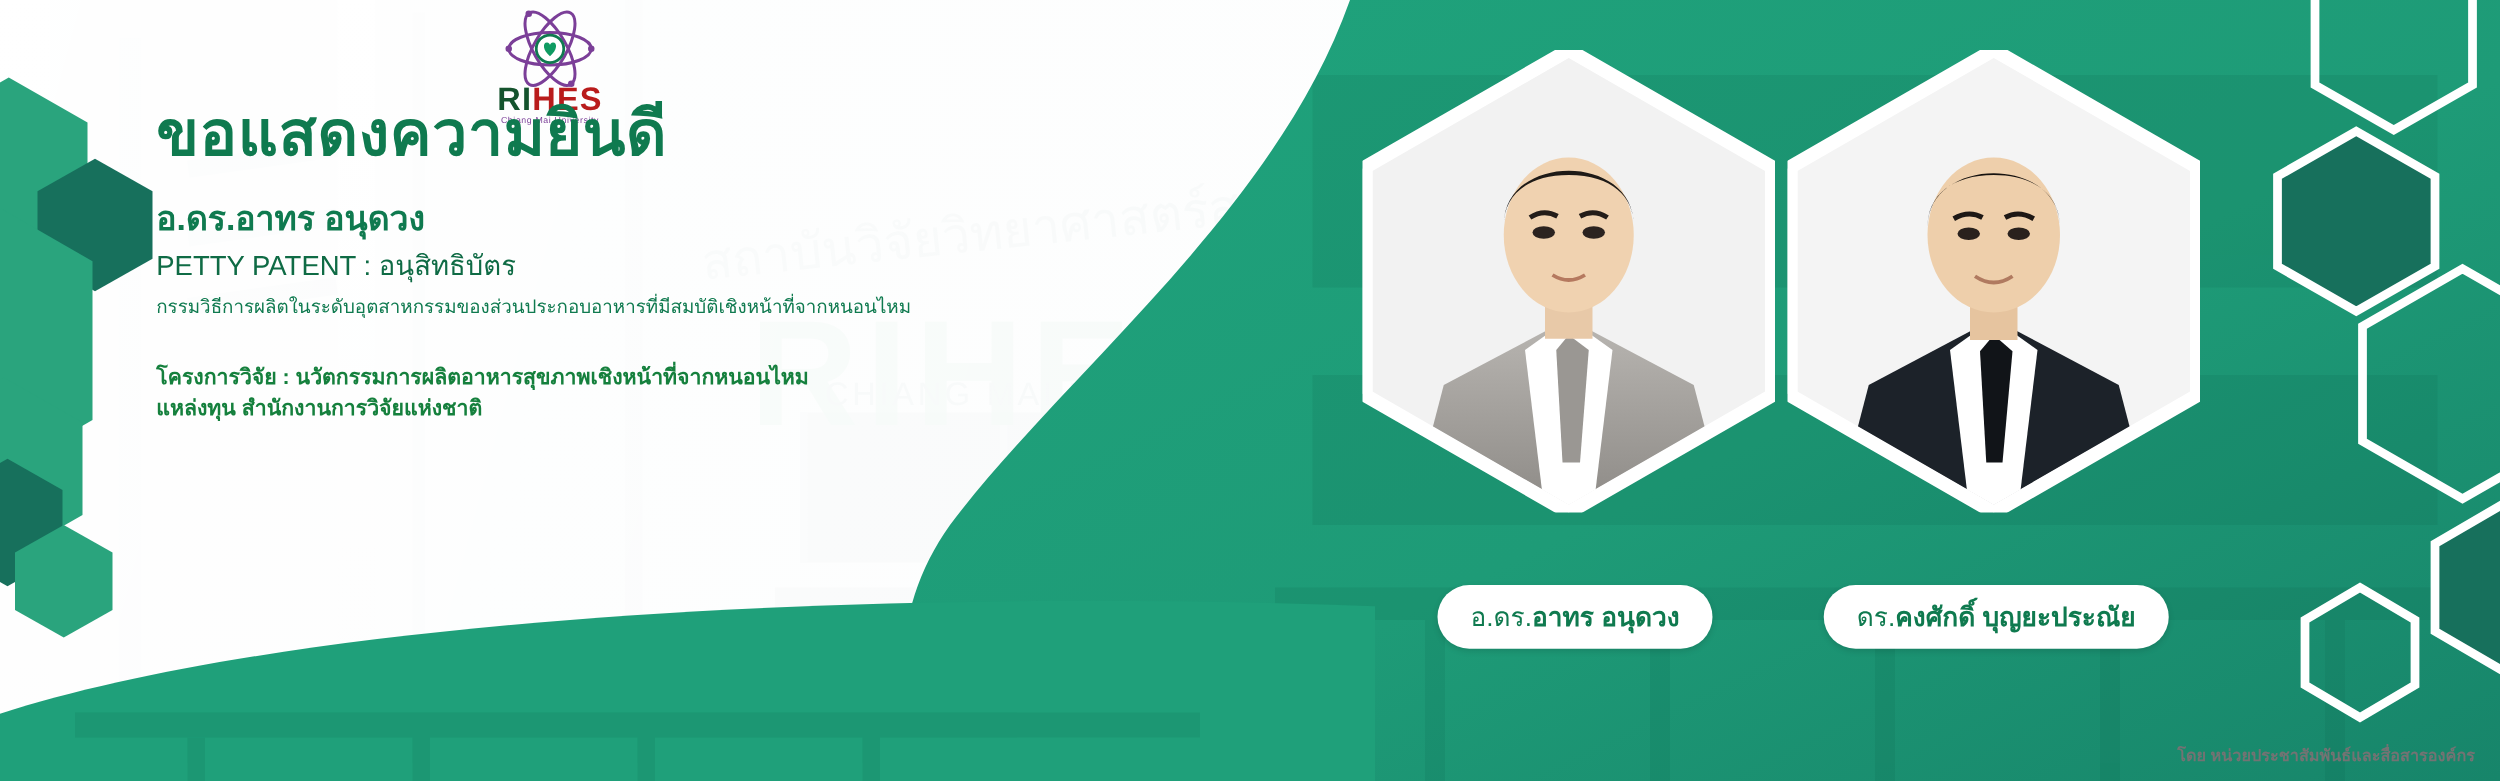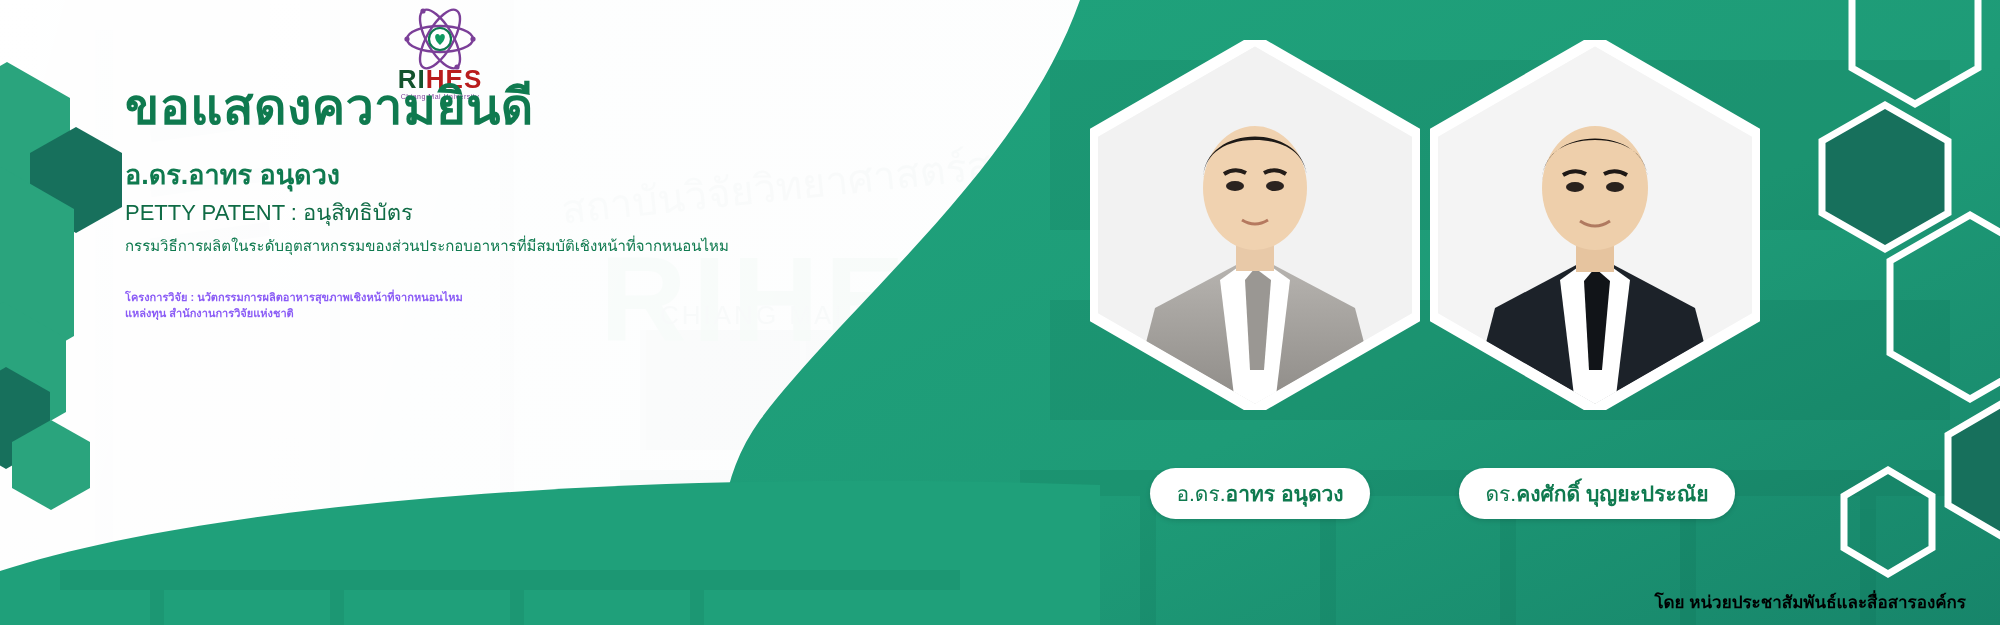--- a/index.html
+++ b/index.html
@@ -88,21 +88,21 @@
     font-size:27px;color:#1a9b6c;margin:0 0 34px 0;line-height:1.3;
   }
   .name-2 b{color:#0f7a4f;font-weight:bold;}
   .patent-title{
     font-size:22px;color:#0f6b45;margin:0 0 8px 0;line-height:1.3;
   }
   .patent-desc{
     font-size:15px;color:#0f7a4f;margin:0 0 34px 0;line-height:1.4;
   }
   .project-line{
-    font-size:11px;font-weight:bold;color:#8b5cf6;margin:0;line-height:1.45;
+    font-size:17px;font-weight:bold;color:#15803d;margin:0;line-height:1.45;
   }
 
   
   .portrait{position:absolute;}
   .portrait .frame{display:block;}
 
   
   .badge{position:absolute;text-align:center;}
   .badge .name-pill{
     background:#ffffff;border-radius:28px;
@@ -113,22 +113,22 @@
   }
   .badge .name-pill b{font-weight:bold;}
   .badge .role-pill{
     background:#0e7054;border-radius:0 0 14px 14px;
     margin:-16px auto 0 auto;padding:20px 22px 9px 22px;
     font-size:15px;font-weight:bold;color:#ffffff;white-space:nowrap;
     display:block;width:max-content;position:relative;z-index:2;
   }
 
   .footer-credit{
-    position:absolute;right:34px;bottom:10px;
-    font-size:17px;font-weight:bold;color:#000000;white-space:nowrap;
+    position:absolute;right:20px;bottom:10px;
+    font-size:13px;font-weight:bold;color:#737373;white-space:nowrap;
   }
 </style>
 </head>
 <body>
 
 <div class="banner">
 
   <div class="bg-photo">
     <div class="bld light" style="left:40px;top:0;width:230px;height:625px;"></div>
     <div class="bld" style="left:95px;top:30px;width:18px;height:560px;"></div>

